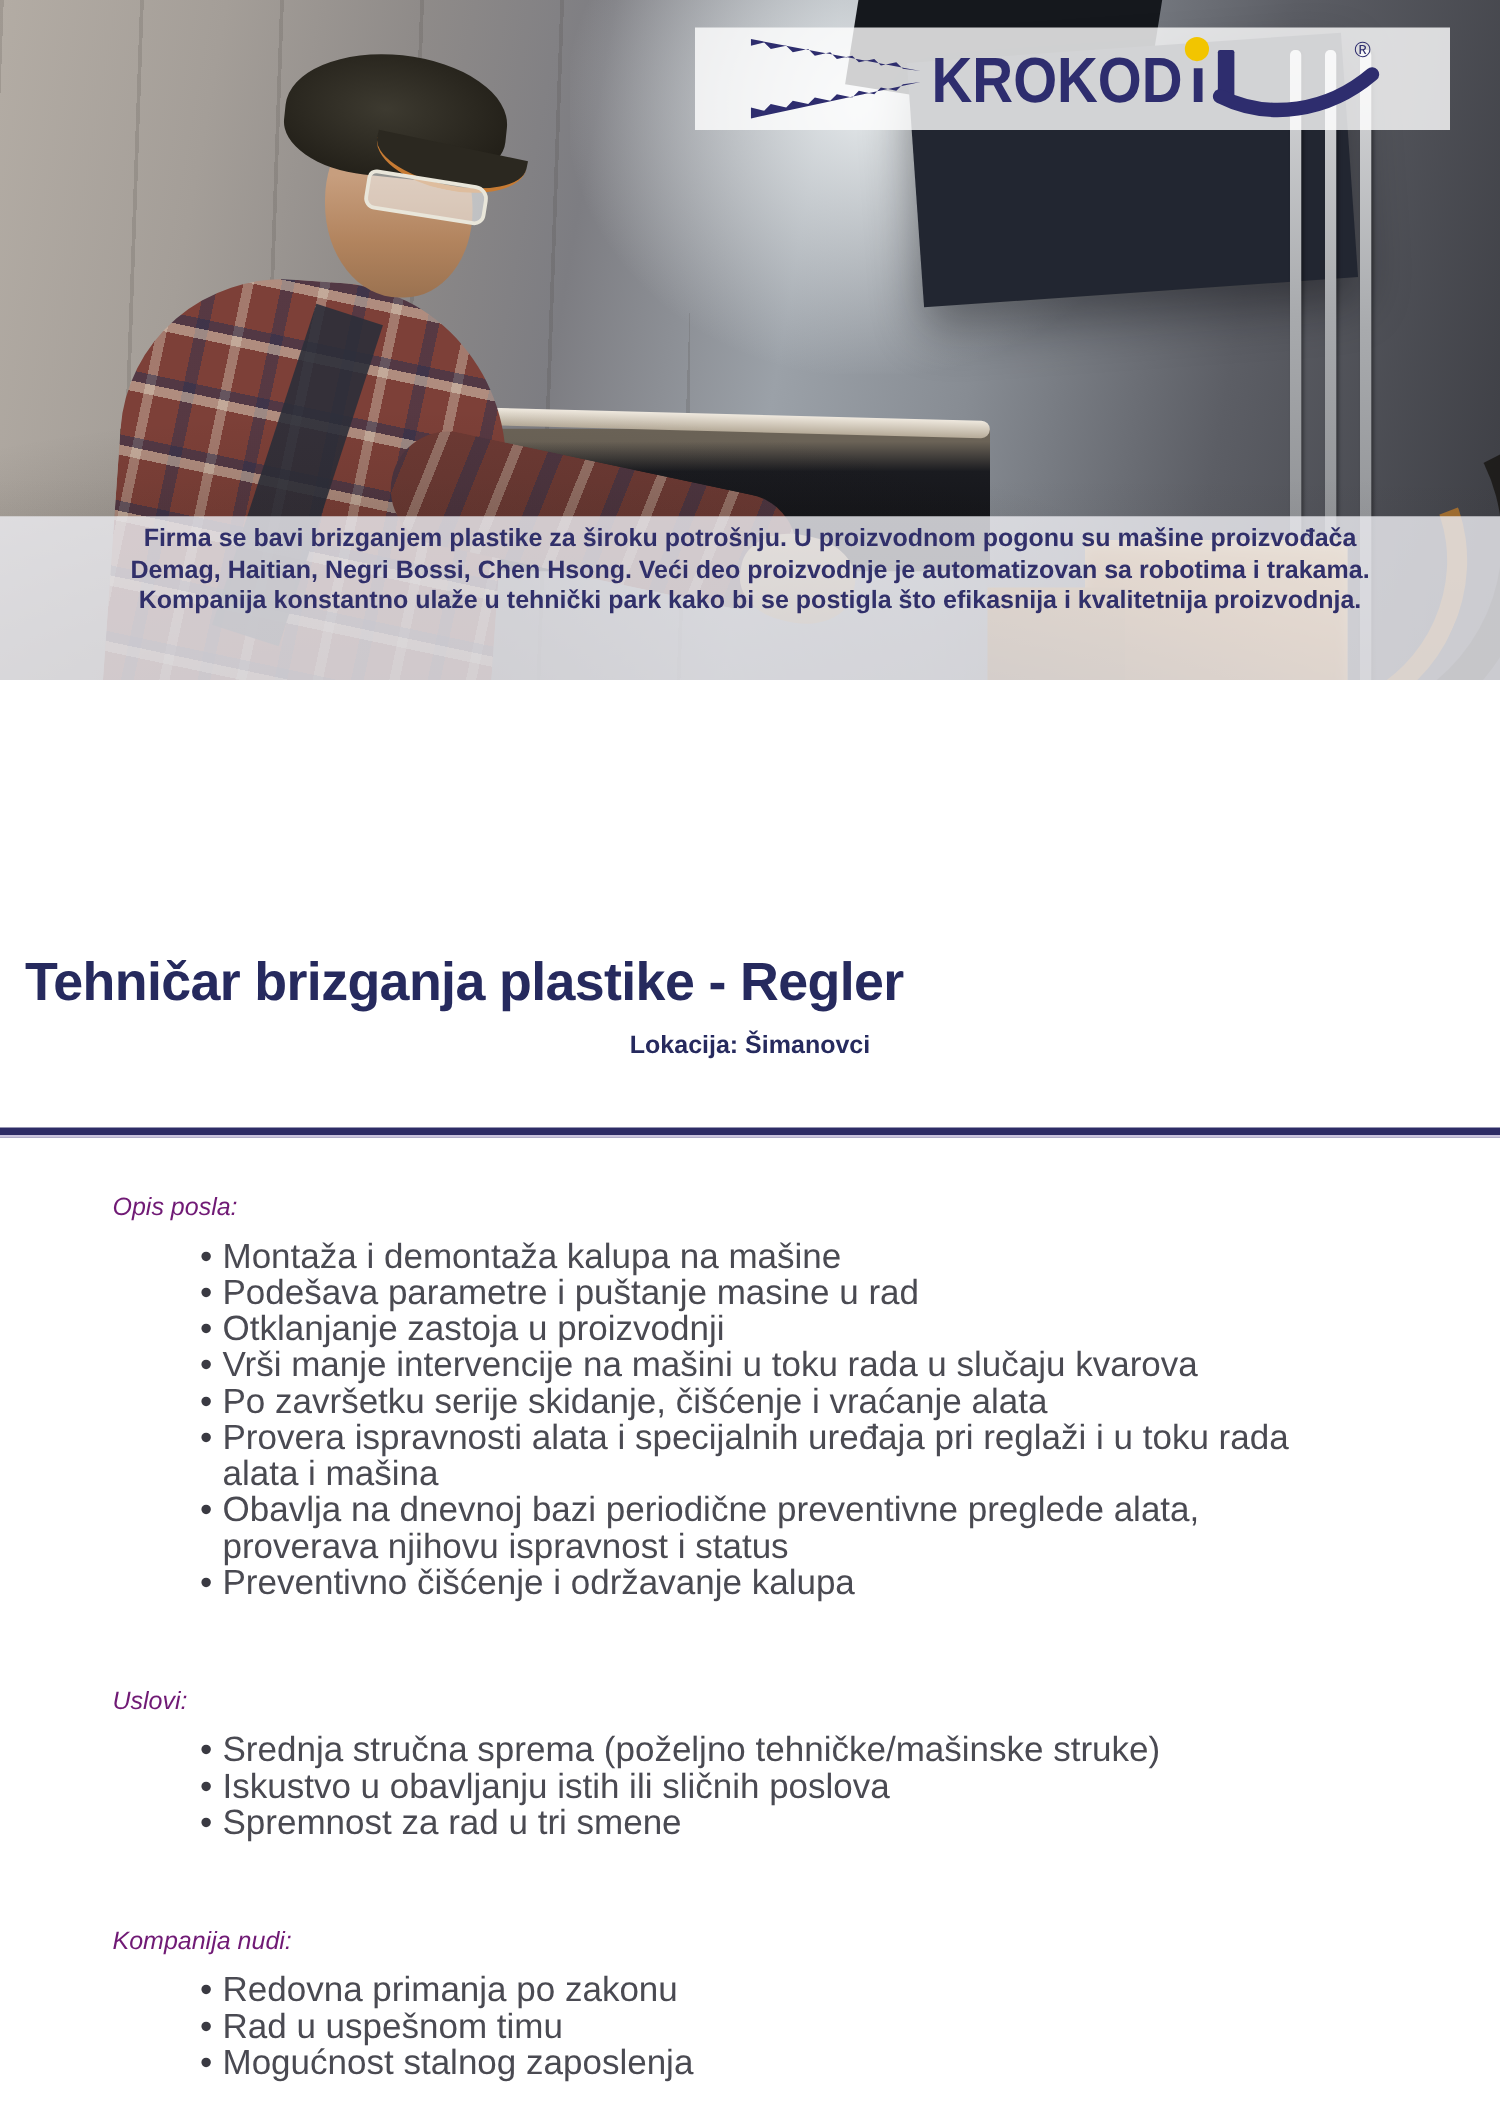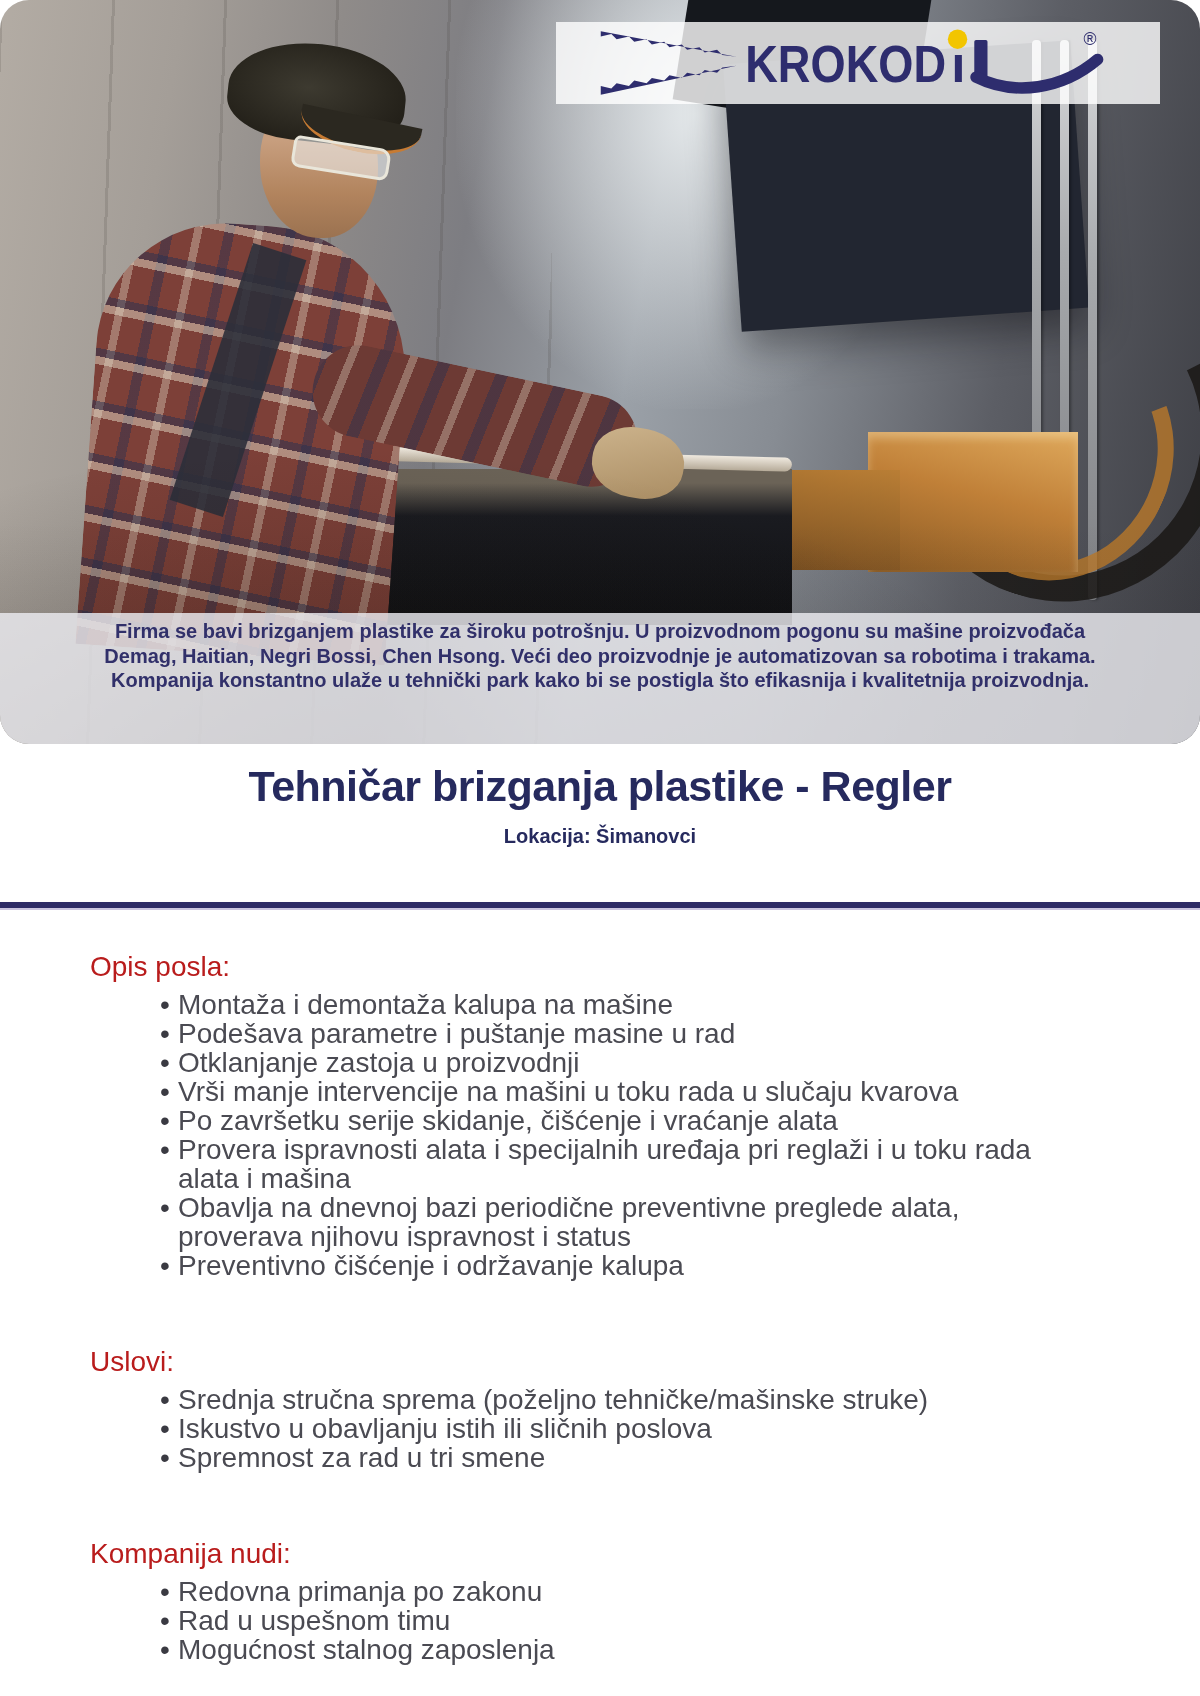--- a/index.html
+++ b/index.html
@@ -3,21 +3,21 @@
 <meta charset="utf-8">
 <style>
   html,body{margin:0;padding:0;background:#ffffff;}
   .page{
     position:relative;width:1200px;height:1696px;margin:0 auto;
     background:#ffffff;overflow:hidden;
     font-family:"Liberation Sans",sans-serif;
   }
 
   
-  .hero{position:absolute;left:0;top:0;width:1200px;height:744px;overflow:hidden;border-radius:29px;}
+  .hero{position:absolute;left:0;top:0;width:1200px;height:544px;overflow:hidden;}
   .hero-art{position:absolute;inset:0;
     background:linear-gradient(100deg,#b3aca4 0%,#a49e98 14%,#8f8b89 26%,#7d7d82 38%,#9ba1a8 52%,#878c93 64%,#5c5e65 80%,#3c3d43 100%);}
   .hero-art div{position:absolute;}
   .panel-lines{left:0;top:0;width:46%;height:100%;
     background:repeating-linear-gradient(92deg,rgba(60,55,50,.16) 0 3px,transparent 3px 112px);}
   .window-glow{left:38%;top:0;width:40%;height:55%;
     background:radial-gradient(ellipse at 50% 28%,rgba(232,236,238,.95),rgba(232,236,238,0) 72%);}
   .machine-dark-a{left:57%;top:-6%;width:20%;height:22%;background:#15181d;transform:rotate(9deg);}
   .machine-dark-b{left:61%;top:7%;width:29%;height:36%;background:#222631;transform:rotate(-4deg);
     box-shadow:0 18px 40px rgba(10,12,16,.45);}
@@ -68,26 +68,26 @@
     background:rgba(255,255,255,.8);display:flex;align-items:center;justify-content:center;}
   .logo-band svg{display:block;width:584px;height:74px;}
 
   
   .hero-caption{position:absolute;left:0;right:0;bottom:0;height:131px;
     background:rgba(236,235,240,.82);text-align:center;color:#31306a;padding-top:6px;box-sizing:border-box;}
   .caption-title{font-size:23px;font-weight:bold;line-height:28px;}
   .caption-line{font-size:20px;font-weight:bold;line-height:24.5px;}
 
   
-  .job-title{margin:50px 20px 0;text-align:center;font-size:43px;font-weight:bold;
+  .job-title{margin:50px 20px 0;text-align:left;font-size:43px;font-weight:bold;
     letter-spacing:-.5px;color:#262a5e;}
   .job-location{margin-top:14px;text-align:center;font-size:20px;font-weight:bold;color:#262a5e;}
   .divider{margin:54px 0 0;border:none;height:6px;background:#2e2c66;border-bottom:2px solid #cbc5df;}
   .content{padding:0 90px;}
-  .section h2{font-size:28px;font-weight:normal;color:#b91c1c;margin:0 0 9px;line-height:29px;}
+  .section h2{font-size:20px;font-weight:normal;color:#701a75;margin:0 0 9px;line-height:29px;font-style:italic;}
   .section.first h2{margin-top:42px;}
   .section{margin-top:67px;}
   .section.first{margin-top:0;}
   .bullets{list-style:none;margin:0 0 0 70px;padding:0;max-width:880px;
     color:#4a4a52;font-size:28px;line-height:29px;}
   .bullets li{position:relative;padding-left:18px;}
   .bullets li::before{content:"\2022";position:absolute;left:0;top:0;color:#3a3a42;}
 </style>
 </head>
 <body>

